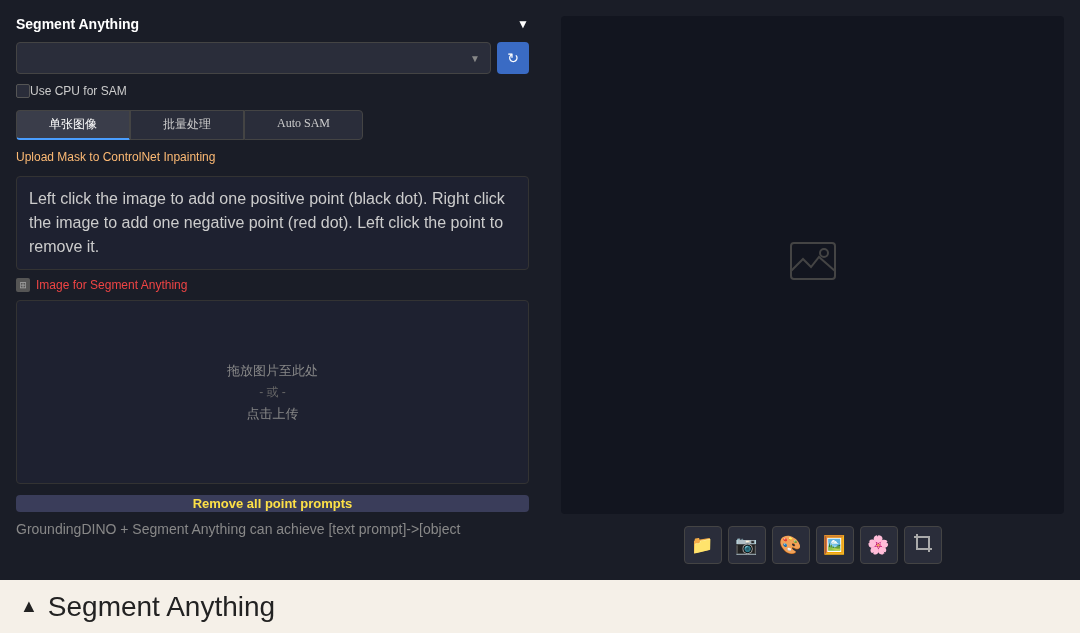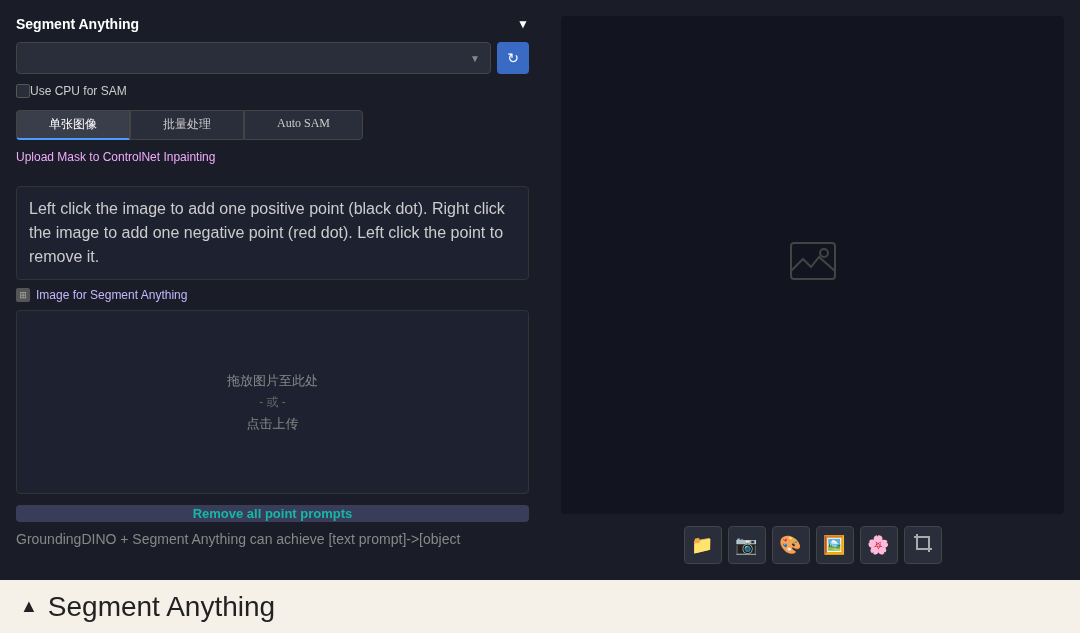--- a/index.html
+++ b/index.html
@@ -137,23 +137,23 @@
     .tab:first-child {
       border-radius: 4px 0 0 4px;
     }
 
     .tab:last-child {
       border-radius: 0 4px 4px 0;
       font-family: Liberation Serif, serif;
     }
 
     .upload-label {
-      color: #f0abfc;
-      font-size: 12px;
-      margin-bottom: 22px;
+      color: #fdba74;
+      font-size: 12px;
+      margin-bottom: 12px;
     }
 
     .instruction-box {
       background: #1e2130;
       border: 1px solid #333;
       border-radius: 4px;
       padding: 10px 12px;
       margin-bottom: 8px;
     }
 
@@ -176,21 +176,21 @@
       background: #555;
       border-radius: 2px;
       display: flex;
       align-items: center;
       justify-content: center;
       font-size: 9px;
       color: #aaa;
     }
 
     .image-source-label {
-      color: #c4b5fd;
+      color: #ef4444;
       font-size: 12px;
     }
 
     .upload-area {
       background: #1e2130;
       border: 1px solid #333;
       border-radius: 4px;
       height: 184px;
       display: flex;
       flex-direction: column;
@@ -217,21 +217,21 @@
       font-size: 13px;
       text-align: right;
     }
 
     .remove-btn {
       width: 100%;
       background: #3a3d5a;
       border: none;
       border-radius: 4px;
       padding: 1px;
-      color: #14b8a6;
+      color: #fde047;
       font-size: 13px;
       font-weight: bold;
       cursor: pointer;
       margin-bottom: 8px;
     }
 
     .footer-text {
       color: #888888;
       font-size: 14px;
       line-height: 1.4;

